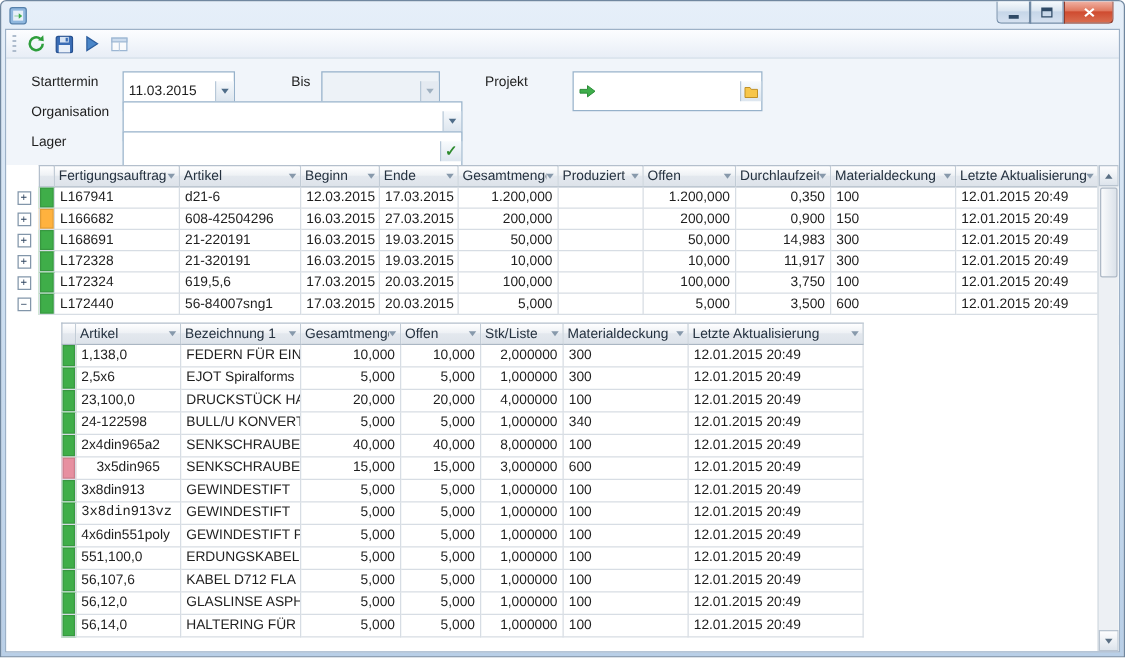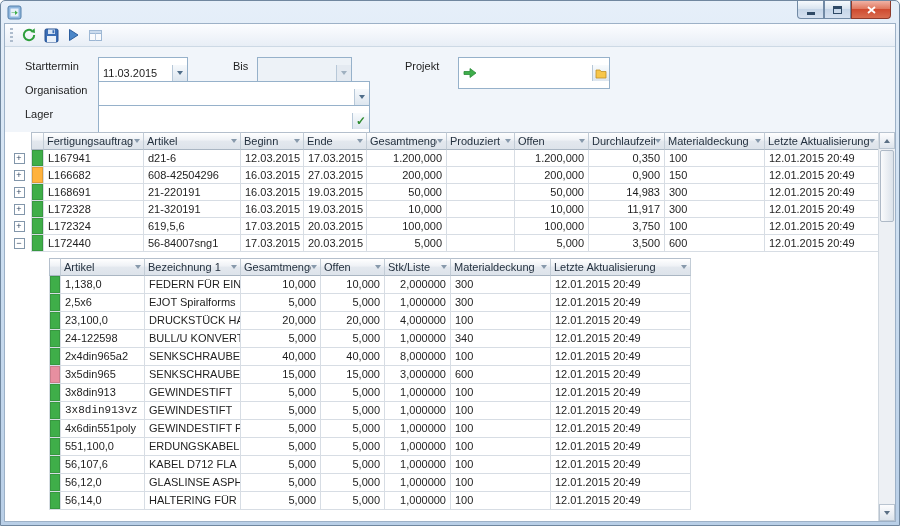--- a/index.html
+++ b/index.html
@@ -162,21 +162,21 @@
             <span class="tri"></span>
           </span>
       </div>
       <span class="flabel" style="left:228px;top:13px">Bis</span>
       <div class="combo dis" style="left:252px;top:10px;width:95px">
         <span class="cval"></span>
         <span class="cdrop">
             <span class="tri"></span>
           </span>
       </div>
-      <span class="flabel" style="left:400px;top:13px">Projekt</span>
+      <span class="flabel" style="left:383px;top:13px">Projekt</span>
       <div class="combo" style="left:453px;top:10px;width:152px">
         <span class="picon">
           <svg width="14" height="12" viewBox="0 0 14 12">
               <path d="M1 4.5 h6 V1.5 L13 6 7 10.5 v-3 H1 Z" fill="#3fae4b" stroke="#2c8c38" stroke-width="0.8"></path>
             </svg>
         </span>
         <span class="cval"></span>
         <span class="cbtn">
           <svg width="12" height="11" viewBox="0 0 12 11">
               <path d="M1 2 h4 l1 1.5 h5 V10 H1 Z" fill="#f7c64a" stroke="#c09127" stroke-width="0.8"></path>
@@ -423,21 +423,21 @@
                 <div class="cell" style="width: 84px; flex: 0 0 84px;">2x4din965a2</div>
                 <div class="cell" style="width: 96px; flex: 0 0 96px;">SENKSCHRAUBE</div>
                 <div class="cell num" style="width: 80px; flex: 0 0 80px;">40,000</div>
                 <div class="cell num" style="width: 64px; flex: 0 0 64px;">40,000</div>
                 <div class="cell num" style="width: 66px; flex: 0 0 66px;">8,000000</div>
                 <div class="cell" style="width: 100px; flex: 0 0 100px;">100</div>
                 <div class="cell" style="width: 140px; flex: 0 0 140px;">12.01.2015 20:49</div>
               </div>
               <div class="grow det">
                 <div class="cell colorc" style="width: 12px; flex: 0 0 12px; background: rgb(231, 143, 160);"></div>
-                <div class="cell" style="width: 84px; flex: 0 0 84px;">3x5din965</div>
+                <div class="cell" style="width: 84px; flex: 0 0 84px; text-align: center;">3x5din965</div>
                 <div class="cell" style="width: 96px; flex: 0 0 96px;">SENKSCHRAUBE</div>
                 <div class="cell num" style="width: 80px; flex: 0 0 80px;">15,000</div>
                 <div class="cell num" style="width: 64px; flex: 0 0 64px;">15,000</div>
                 <div class="cell num" style="width: 66px; flex: 0 0 66px;">3,000000</div>
                 <div class="cell" style="width: 100px; flex: 0 0 100px;">600</div>
                 <div class="cell" style="width: 140px; flex: 0 0 140px;">12.01.2015 20:49</div>
               </div>
               <div class="grow det">
                 <div class="cell colorc" style="width: 12px; flex: 0 0 12px; background: rgb(63, 174, 73);"></div>
                 <div class="cell" style="width: 84px; flex: 0 0 84px;">3x8din913</div>

